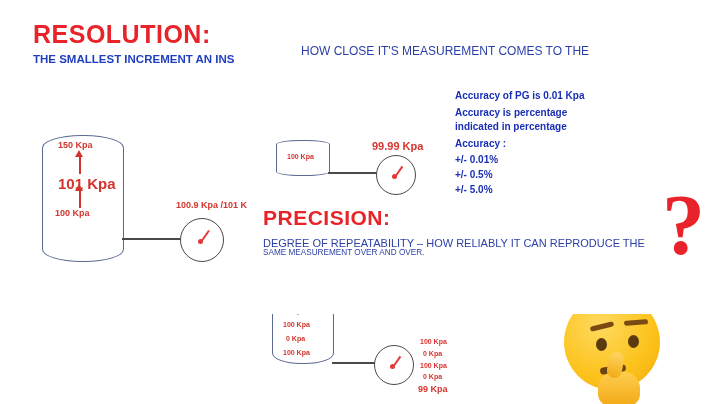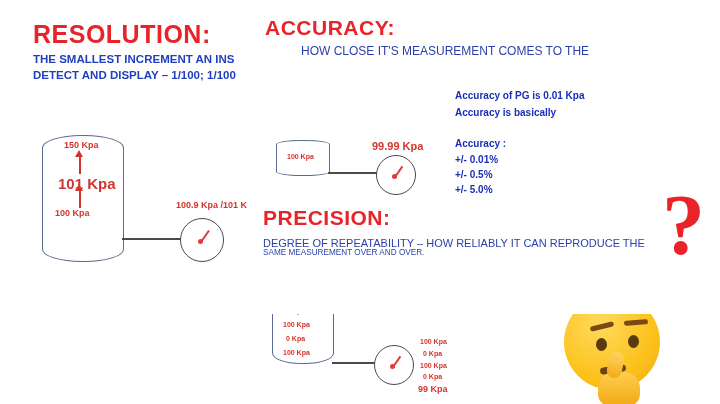--- a/index.html
+++ b/index.html
@@ -150,51 +150,50 @@
   }
 </style>
 </head>
 <body>
 
 <div class="stage">
 
   <div class="abs head-red" style="left:33px;top:20px;font-size:25px;">RESOLUTION:</div>
 
   <div class="abs sub-blue" style="left:33px;top:52px;font-size:11.5px;width:240px;">THE SMALLEST INCREMENT AN INS</div>
-  <div class="abs sub-blue" style="left:33px;top:68px;font-size:11.5px;width:240px;">DETECT AND DISPLAY – 1/100; 1/100</div>
 
   <div class="vessel vessel-lg" style="left:42px;top:135px;width:80px;height:125px;"></div>
 
-  <div class="kpa" style="left:58px;top:140px;font-size:9px;margin-left:6px;">150 Kpa</div>
+  <div class="kpa" style="left:58px;top:140px;font-size:9px;">150 Kpa</div>
   <div class="kpa" style="left:58px;top:175px;font-size:15px;">101 Kpa</div>
   <div class="kpa" style="left:55px;top:208px;font-size:9px;">100 Kpa</div>
 
   <div class="vline" style="left:79px;top:156px;height:18px;background:#d4342e;"></div>
   <div class="arrow-up" style="left:75px;top:150px;"></div>
 
   <div class="vline" style="left:79px;top:190px;height:18px;background:#d4342e;"></div>
   <div class="arrow-up" style="left:75px;top:184px;"></div>
 
   <div class="line" style="left:122px;top:238px;width:60px;"></div>
 
   <div class="gauge" style="left:180px;top:218px;width:42px;height:42px;">
     <div class="needle" style="left:19px;top:9px;width:2px;height:14px;transform:rotate(35deg);"></div>
     <div class="hub" style="left:17px;top:20px;width:5px;height:5px;"></div>
   </div>
 
   <div class="kpa" style="left:176px;top:200px;font-size:9px;">100.9 Kpa /101 K</div>
 
   <div class="panel" style="left:258px;top:8px;width:462px;height:84px;"></div>
 
-  <div class="abs head-red" style="left:265px;top:16px;font-size:21px;">ACCURACY:</div>
 
   <div class="abs body-blue" style="left:265px;top:44px;font-size:12px;margin-left:36px;">HOW CLOSE IT'S MEASUREMENT COMES TO THE</div>
 
   <div class="abs blue-strong" style="left:455px;top:90px;font-size:10px;">Accuracy of PG is 0.01 Kpa</div>
-  <div class="abs blue-strong" style="left:455px;top:107px;font-size:10px;">Accuracy is basically</div>
+  <div class="abs blue-strong" style="left:455px;top:107px;font-size:10px;">Accuracy is percentage</div>
+  <div class="abs blue-strong" style="left:455px;top:121px;font-size:10px;">indicated in percentage</div>
   <div class="abs blue-strong" style="left:455px;top:138px;font-size:10px;">Accuracy :</div>
   <div class="abs blue-strong" style="left:455px;top:154px;font-size:10px;">+/- 0.01%</div>
   <div class="abs blue-strong" style="left:455px;top:169px;font-size:10px;">+/- 0.5%</div>
   <div class="abs blue-strong" style="left:455px;top:184px;font-size:10px;">+/- 5.0%</div>
 
   <div class="vessel" style="left:276px;top:140px;width:52px;height:34px;"></div>
   <div class="kpa kpa-sm" style="left:287px;top:153px;">100 Kpa</div>
 
   <div class="line" style="left:328px;top:172px;width:50px;"></div>
 

